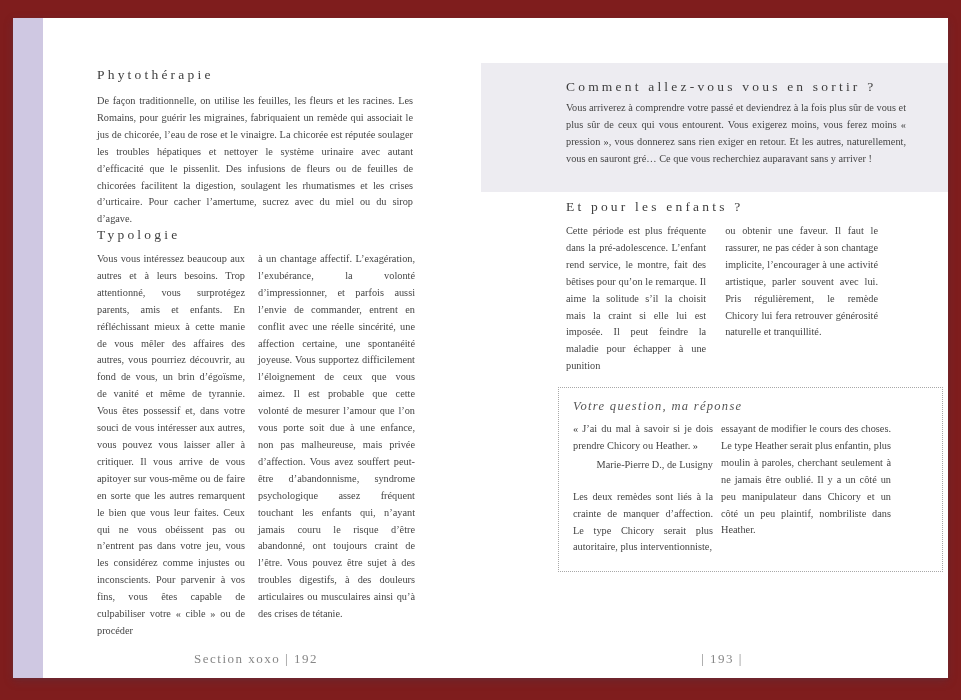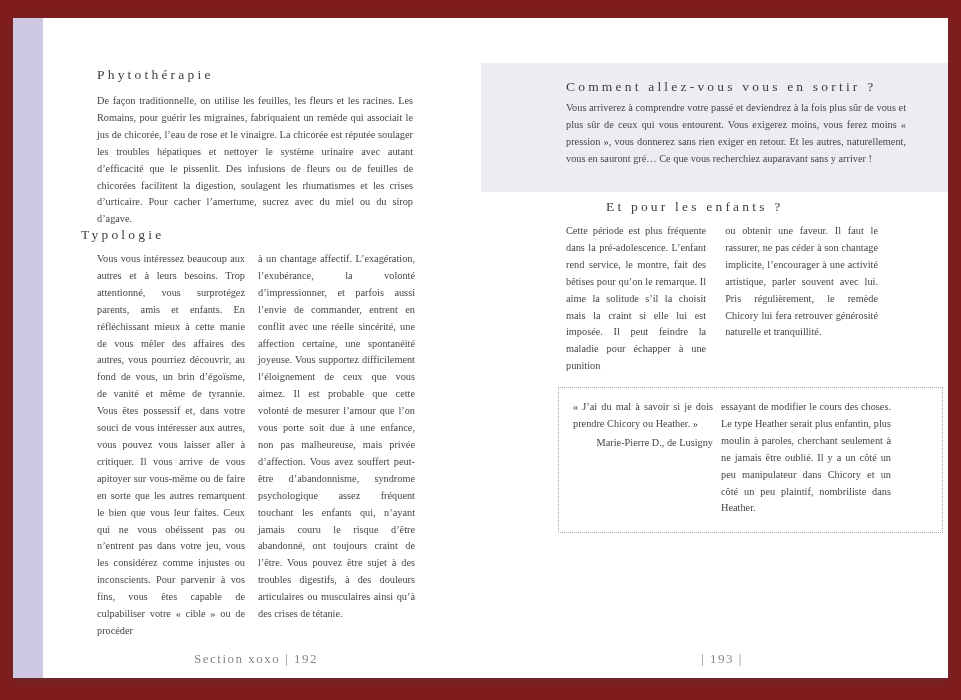--- a/index.html
+++ b/index.html
@@ -68,46 +68,48 @@
 
 <div class="canvas">
   <div class="page">
 
     <div class="spine"></div>
 
     <h2 class="abs sec-title" style="left:84px;top:49px;">Phytothérapie</h2>
 
     <div class="abs body-text" style="left:84px;top:75px;width:316px;">De façon traditionnelle, on utilise les feuilles, les fleurs et les racines. Les Romains, pour guérir les migraines, fabriquaient un remède qui associait le jus de chicorée, l’eau de rose et le vinaigre. La chicorée est réputée soulager les troubles hépatiques et nettoyer le système urinaire avec autant d’efficacité que le pissenlit. Des infusions de fleurs ou de feuilles de chicorées facilitent la digestion, soulagent les rhumatismes et les crises d’urticaire. Pour cacher l’amertume, sucrez avec du miel ou du sirop d’agave.</div>
 
-    <h2 class="abs sec-title" style="left:68px;top:209px;">Typologie</h2>
+    <h2 class="abs sec-title" style="left:84px;top:209px;">Typologie</h2>
 
     <div class="abs cols typo-cols" style="left:84px;top:233px;width:318px;">
       <div class="body-text typo-col1">Vous vous intéressez beaucoup aux autres et à leurs besoins. Trop attentionné, vous surprotégez parents, amis et enfants. En réfléchissant mieux à cette manie de vous mêler des affaires des autres, vous pourriez découvrir, au fond de vous, un brin d’égoïsme, de vanité et même de tyrannie. Vous êtes possessif et, dans votre souci de vous intéresser aux autres, vous pouvez vous laisser aller à critiquer. Il vous arrive de vous apitoyer sur vous-même ou de faire en sorte que les autres remarquent le bien que vous leur faites. Ceux qui ne vous obéissent pas ou n’entrent pas dans votre jeu, vous les considérez comme injustes ou inconscients. Pour parvenir à vos fins, vous êtes capable de culpabiliser votre « cible » ou de procéder</div>
       <div class="body-text typo-col2">à un chantage affectif. L’exagération, l’exubérance, la volonté d’impressionner, et parfois aussi l’envie de commander, entrent en conflit avec une réelle sincérité, une affection certaine, une spontanéité joyeuse. Vous supportez difficilement l’éloignement de ceux que vous aimez. Il est probable que cette volonté de mesurer l’amour que l’on vous porte soit due à une enfance, non pas malheureuse, mais privée d’affection. Vous avez souffert peut-être d’abandonnisme, syndrome psychologique assez fréquent touchant les enfants qui, n’ayant jamais couru le risque d’être abandonné, ont toujours craint de l’être. Vous pouvez être sujet à des troubles digestifs, à des douleurs articulaires ou musculaires ainsi qu’à des crises de tétanie.</div>
     </div>
 
     <div class="abs footer-text" style="left:84px;top:633px;width:318px;">Section xoxo | 192</div>
 
     <div class="abs highlight-box">
       <h2 class="sec-title">Comment allez-vous vous en sortir ?</h2>
       <div class="body-text">Vous arriverez à comprendre votre passé et deviendrez à la fois plus sûr de vous et plus sûr de ceux qui vous entourent. Vous exigerez moins, vous ferez moins « pression », vous donnerez sans rien exiger en retour. Et les autres, naturellement, vous en sauront gré… Ce que vous recherchiez auparavant sans y arriver !</div>
     </div>
 
-    <h2 class="abs sec-title" style="left:553px;top:181px;margin-left:40px;">Et pour les enfants ?</h2>
+    <h2 class="abs sec-title" style="left:553px;top:181px;">Et pour les enfants ?</h2>
 
     <div class="abs cols enf-cols" style="left:553px;top:205px;width:312px;">
       <div class="body-text enf-col1">Cette période est plus fréquente dans la pré-adolescence. L’enfant rend service, le montre, fait des bêtises pour qu’on le remarque. Il aime la solitude s’il la choisit mais la craint si elle lui est imposée. Il peut feindre la maladie pour échapper à une punition</div>
       <div class="body-text enf-col2">ou obtenir une faveur. Il faut le rassurer, ne pas céder à son chantage implicite, l’encourager à une activité artistique, parler souvent avec lui. Pris régulièrement, le remède Chicory lui fera retrouver générosité naturelle et tranquillité.</div>
     </div>
 
     <div class="abs question-box">
+      <h3 class="question-title">Votre question, ma réponse</h3>
       <div class="cols q-cols">
         <div class="q-col1">
           <div class="body-text">« J’ai du mal à savoir si je dois prendre Chicory ou Heather. »</div>
           <div class="body-text quote-attrib">Marie-Pierre D., de Lusigny</div>
+          <div class="body-text">Les deux remèdes sont liés à la crainte de manquer d’affection. Le type Chicory serait plus autoritaire, plus interventionniste,</div>
         </div>
         <div class="body-text q-col2">essayant de modifier le cours des choses. Le type Heather serait plus enfantin, plus moulin à paroles, cherchant seulement à ne jamais être oublié. Il y a un côté un peu manipulateur dans Chicory et un côté un peu plaintif, nombriliste dans Heather.</div>
       </div>
     </div>
 
     <div class="abs footer-text" style="left:553px;top:633px;width:312px;">| 193 |</div>
 
   </div>
 </div>
 

